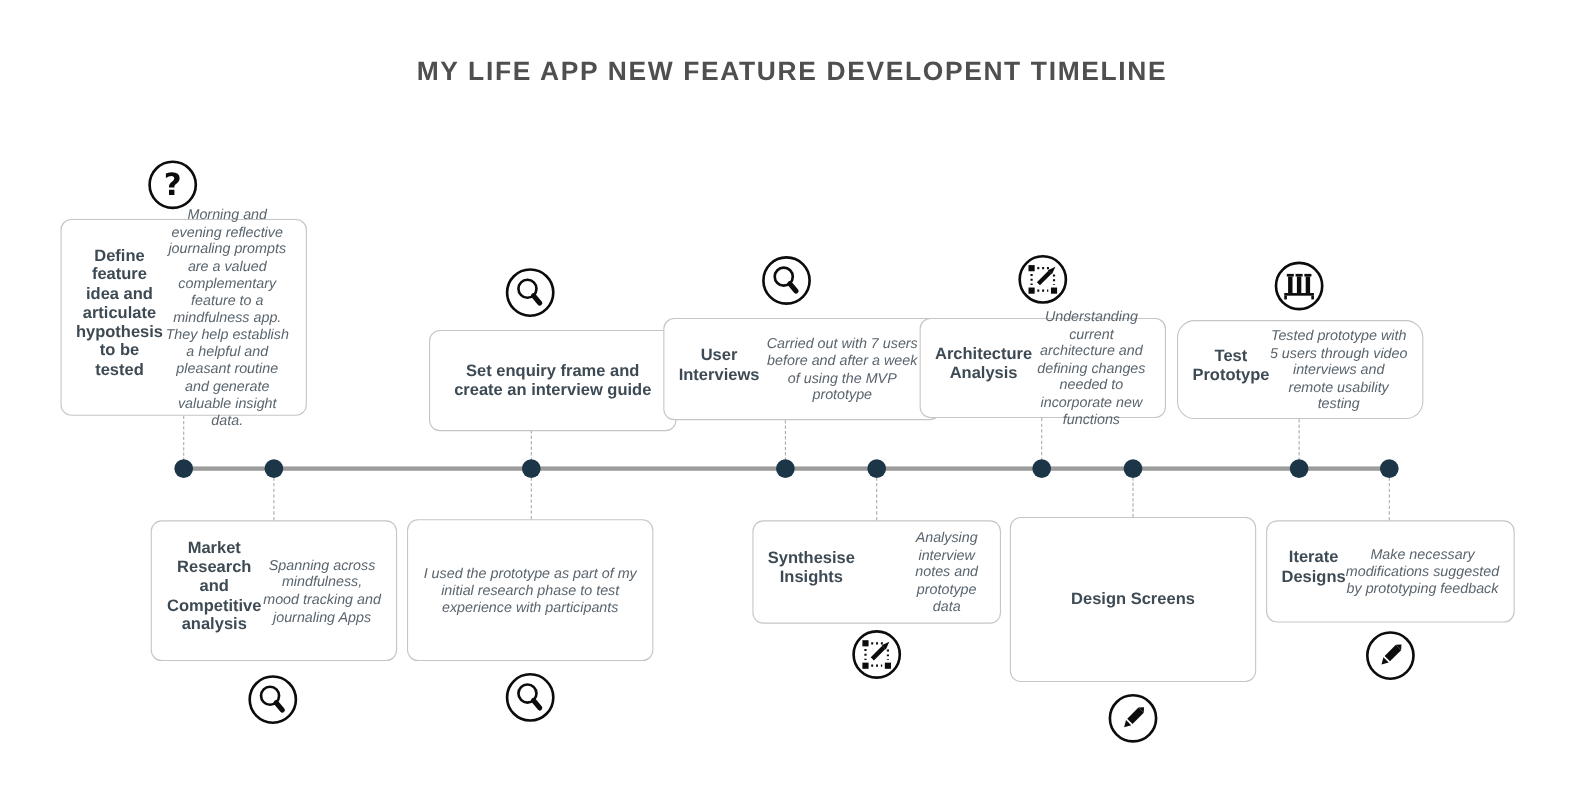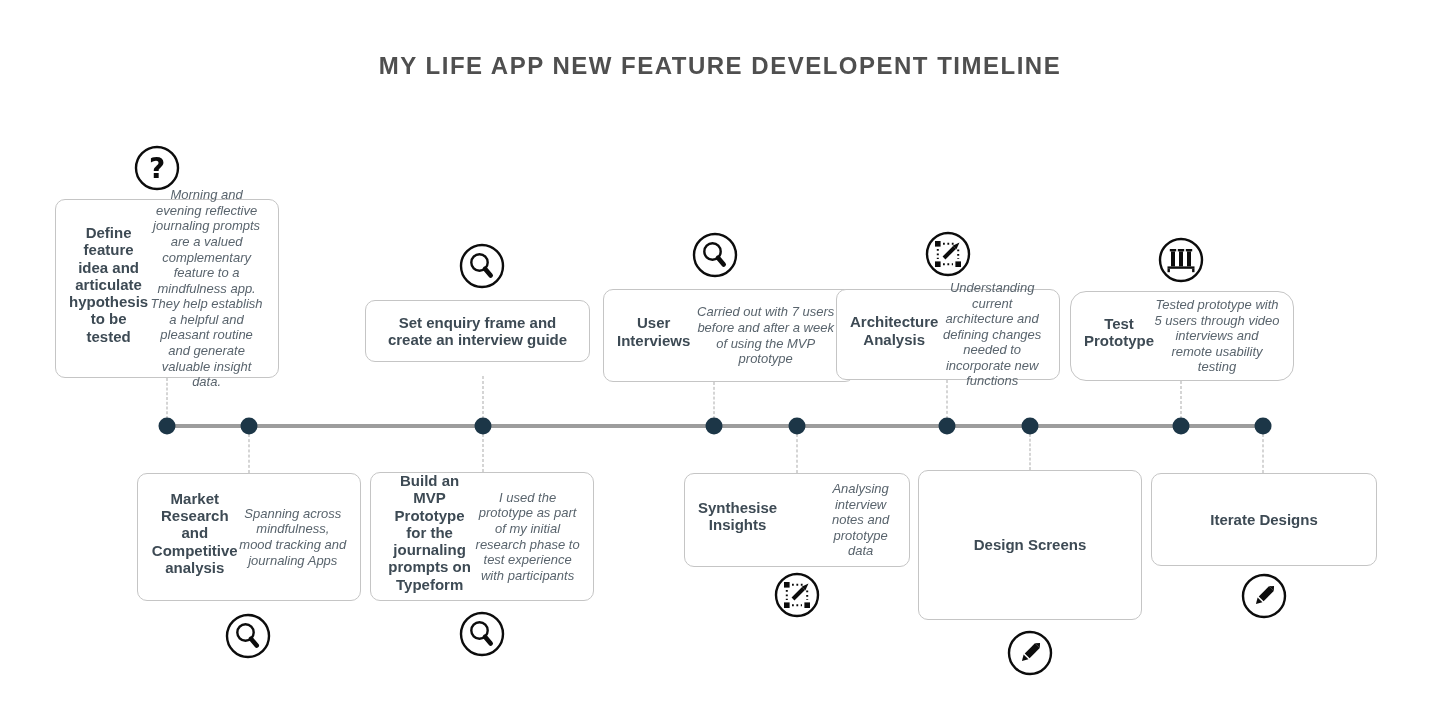--- a/index.html
+++ b/index.html
@@ -66,21 +66,21 @@
       <div class="connector" style="left: 167px; top: 378px; height: 41px;"></div>
       <div class="card" style="left: 55px; top: 199px; width: 224px; height: 179px;">
         <h3>Define feature idea and articulate hypothesis to be tested</h3>
         <p>Morning and evening reflective journaling prompts are a valued complementary feature to a mindfulness app. They help establish a helpful and pleasant routine and generate valuable insight data.</p>
       </div>
       <div class="icon" style="left: 157px; top: 168px;"><svg width="46" height="46" viewBox="-23 -23 46 46">
           <circle r="21" fill="#fff" stroke="var(--icon)" stroke-width="2.4"></circle>
           <text x="0" y="9.5" text-anchor="middle" font-size="28" font-weight="600" fill="var(--icon)" font-family="DejaVu Sans, sans-serif">?</text>
         </svg></div>
       <div class="connector" style="left: 483px; top: 376px; height: 43px;"></div>
-      <div class="card" style="left: 365px; top: 300px; width: 225px; height: 62px;">
+      <div class="card" style="left: 390px; top: 300px; width: 225px; height: 92px;">
         <h3>Set enquiry frame and create an interview guide</h3>
       </div>
       <div class="icon" style="left: 482px; top: 266px;"><svg width="46" height="46" viewBox="-23 -23 46 46">
           <circle r="21" fill="#fff" stroke="var(--icon)" stroke-width="2.4"></circle>
           <circle cx="-2.5" cy="-3.5" r="8.2" fill="none" stroke="var(--icon)" stroke-width="2.4"></circle>
           <line x1="3" y1="2.8" x2="8.7" y2="9.6" stroke="var(--icon)" stroke-width="4.6" stroke-linecap="round"></line>
         </svg></div>
       <div class="connector" style="left: 714px; top: 382px; height: 37px;"></div>
       <div class="card" style="left: 603px; top: 289px; width: 252px; height: 93px;">
         <h3>User Interviews</h3>
@@ -136,21 +136,20 @@
         <h3>Market Research and Competitive analysis</h3>
         <p>Spanning across mindfulness, mood tracking and journaling Apps</p>
       </div>
       <div class="icon" style="left: 248px; top: 636px;"><svg width="46" height="46" viewBox="-23 -23 46 46">
           <circle r="21" fill="#fff" stroke="var(--icon)" stroke-width="2.4"></circle>
           <circle cx="-2.5" cy="-3.5" r="8.2" fill="none" stroke="var(--icon)" stroke-width="2.4"></circle>
           <line x1="3" y1="2.8" x2="8.7" y2="9.6" stroke="var(--icon)" stroke-width="4.6" stroke-linecap="round"></line>
         </svg></div>
       <div class="connector" style="left: 483px; top: 434px; height: 38px;"></div>
       <div class="card" style="left: 370px; top: 472px; width: 224px; height: 129px;">
-        <h3>Build an MVP Prototype for the journaling prompts on Typeform</h3>
         <p>I used the prototype as part of my initial research phase to test experience with participants</p>
       </div>
       <div class="icon" style="left: 482px; top: 634px;"><svg width="46" height="46" viewBox="-23 -23 46 46">
           <circle r="21" fill="#fff" stroke="var(--icon)" stroke-width="2.4"></circle>
           <circle cx="-2.5" cy="-3.5" r="8.2" fill="none" stroke="var(--icon)" stroke-width="2.4"></circle>
           <line x1="3" y1="2.8" x2="8.7" y2="9.6" stroke="var(--icon)" stroke-width="4.6" stroke-linecap="round"></line>
         </svg></div>
       <div class="connector" style="left: 797px; top: 434px; height: 39px;"></div>
       <div class="card" style="left: 684px; top: 473px; width: 226px; height: 94px; gap: 48px;">
         <h3>Synthesise Insights</h3>
@@ -180,20 +179,21 @@
           <circle r="21" fill="#fff" stroke="var(--icon)" stroke-width="2.4"></circle>
           <g fill="var(--icon)" transform="rotate(45)">
             <polygon points="-3.4,-10.4 3.4,-10.4 0,-14.2"></polygon>
             <rect x="-3.4" y="-10.4" width="6.8" height="14.4"></rect>
             <polygon points="-3.4,5.6 3.4,5.6 0,11.4"></polygon>
           </g>
         </svg></div>
       <div class="connector" style="left: 1263px; top: 434px; height: 39px;"></div>
       <div class="card" style="left: 1151px; top: 473px; width: 226px; height: 93px;">
         <h3>Iterate Designs</h3>
+        <p>Make necessary modifications suggested by prototyping feedback</p>
       </div>
       <div class="icon" style="left: 1264px; top: 596px;"><svg width="46" height="46" viewBox="-23 -23 46 46">
           <circle r="21" fill="#fff" stroke="var(--icon)" stroke-width="2.4"></circle>
           <g fill="var(--icon)" transform="rotate(45)">
             <polygon points="-3.4,-10.4 3.4,-10.4 0,-14.2"></polygon>
             <rect x="-3.4" y="-10.4" width="6.8" height="14.4"></rect>
             <polygon points="-3.4,5.6 3.4,5.6 0,11.4"></polygon>
           </g>
         </svg></div>
     </div>

